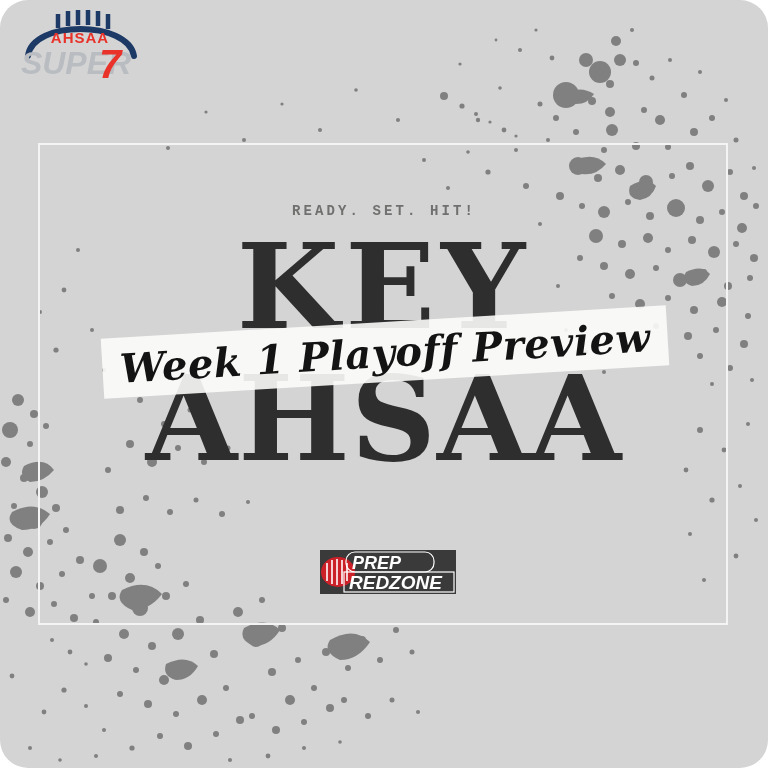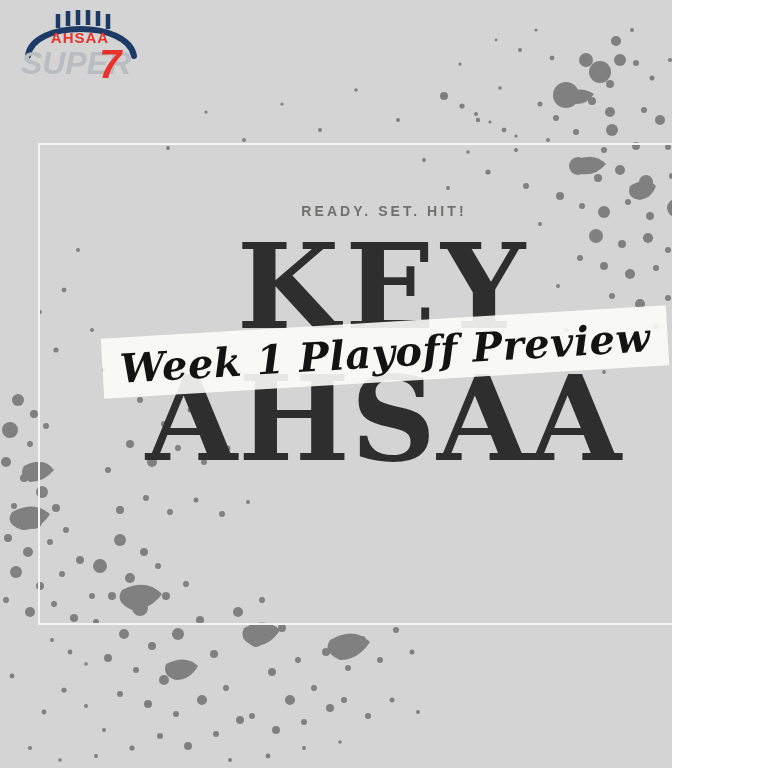--- a/index.html
+++ b/index.html
@@ -2,25 +2,26 @@
 <html><head>
 <meta charset="utf-8">
 <style>
   html, body {
     margin: 0;
     padding: 0;
     background: #ffffff;
   }
   #poster {
     position: relative;
-    width: 672px;
+    width: 768px;
     height: 768px;
     overflow: hidden;
     background: #d4d4d4;
     font-family: "Liberation Sans", sans-serif;
+    border-radius: 28px;
   }
 
   
   #splatter-layer {
     position: absolute;
     inset: 0;
     pointer-events: none;
   }
   #splatter-layer svg { display: block; width: 768px; height: 768px; }
 
@@ -53,21 +54,21 @@
     width: 768px;
     height: 768px;
   }
 
   .kicker {
     position: absolute;
     top: 203px;
     left: 0;
     width: 768px;
     text-align: center;
-    font-family: Liberation Sans, sans-serif;
+    font-family: Liberation Mono, monospace;
     font-size: 14px;
     font-weight: 700;
     letter-spacing: 3.1px;
     color: #70716f;
   }
 
   .headline {
     position: absolute;
     left: 0;
     width: 768px;
@@ -427,15 +428,36 @@
 
     <div class="headline" id="headline-key">KEY</div>
 
     <div class="headline" id="headline-assets">AHSAA</div>
 
     <div id="banner">
       <span id="banner-text">Week 1 Playoff Preview</span>
     </div>
 
 
+    <div id="prz-logo">
+      <svg viewBox="0 0 140 52" width="140" height="52" xmlns="http://www.w3.org/2000/svg">
+        <rect x="2" y="4" width="136" height="44" fill="#3a3a3a"></rect>
+
+        <ellipse cx="20" cy="26" rx="17" ry="15" fill="#cc2128"></ellipse>
+        <g stroke="#ffffff" stroke-width="1.6">
+          <line x1="9" y1="17" x2="9" y2="35"></line>
+          <line x1="14" y1="14" x2="14" y2="38"></line>
+          <line x1="19" y1="13" x2="19" y2="39"></line>
+          <line x1="24" y1="14" x2="24" y2="38"></line>
+          <line x1="29" y1="17" x2="29" y2="35"></line>
+        </g>
+
+        <rect x="28" y="6" width="88" height="20" fill="none" stroke="#ffffff" stroke-width="1.2" rx="9"></rect>
+        <rect x="26" y="26" width="110" height="20" fill="none" stroke="#ffffff" stroke-width="1.2"></rect>
+
+        <text x="34" y="23" font-family="'Liberation Sans', sans-serif" font-size="18" font-weight="700" font-style="italic" fill="#ffffff">PREP</text>
+
+        <text x="31" y="43" font-family="'Liberation Sans', sans-serif" font-size="19" font-weight="700" font-style="italic" fill="#ffffff">REDZONE</text>
+      </svg>
+    </div>
 
   </div>
 </div>
 
 </body></html>

